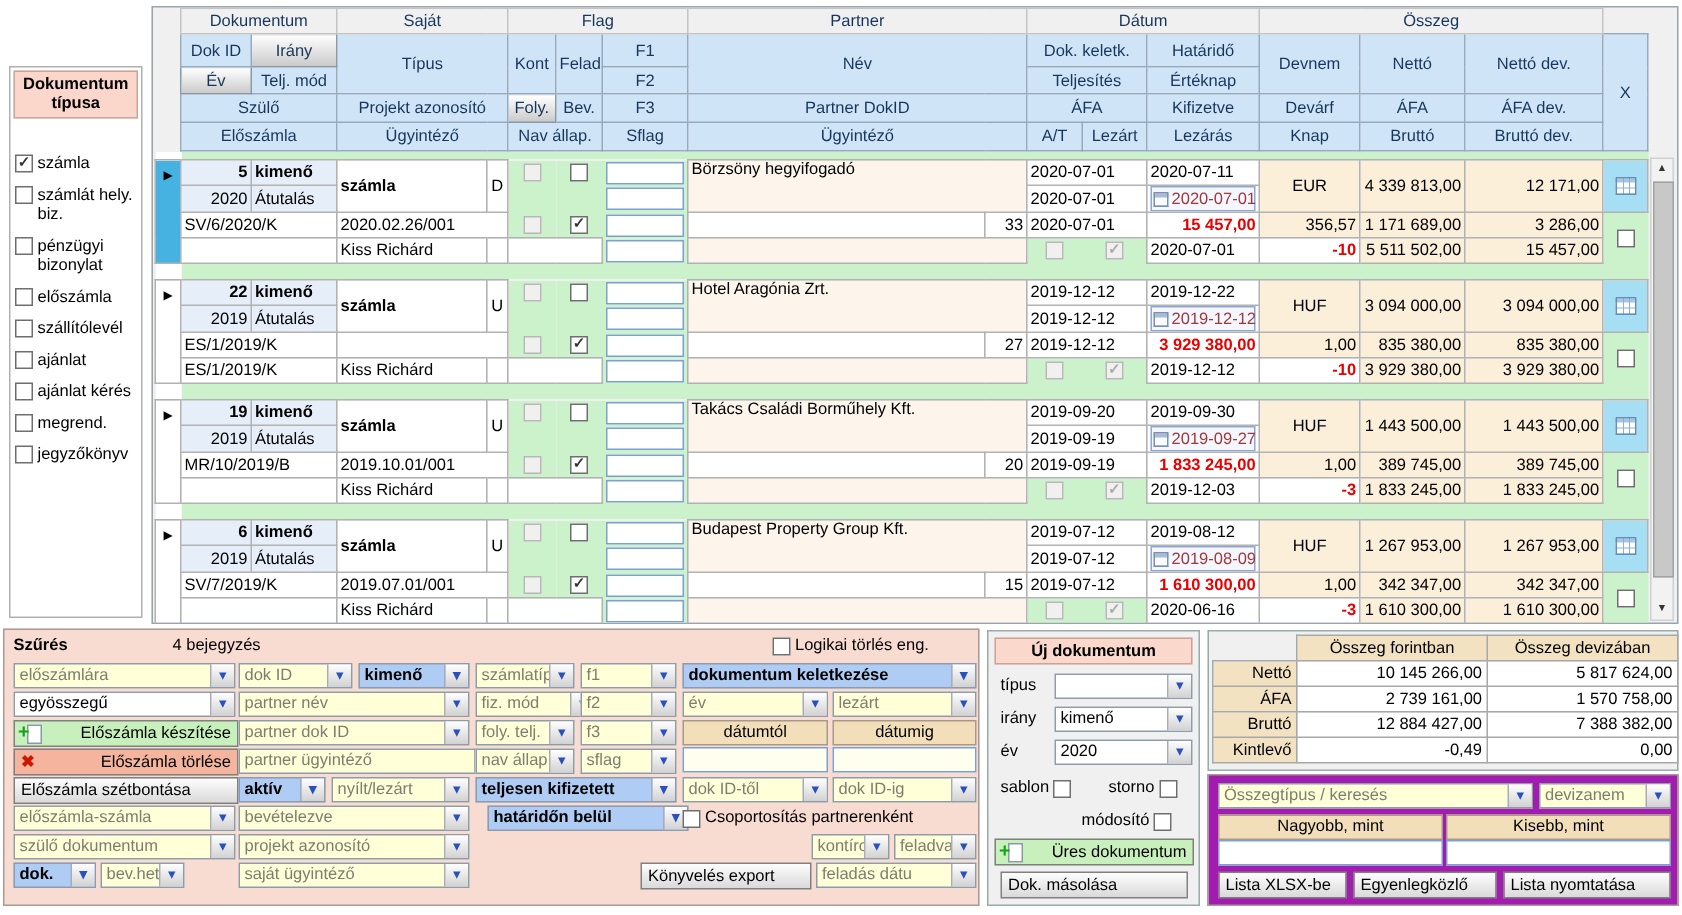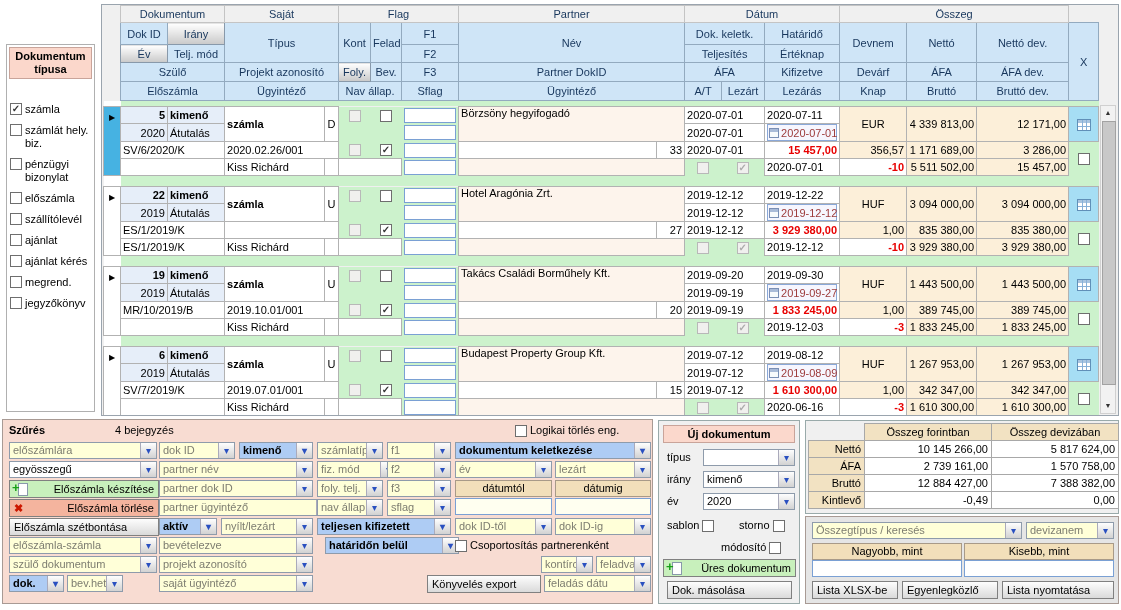--- a/index.html
+++ b/index.html
@@ -86,21 +86,21 @@
   .lbl{position:absolute;line-height:17px;}
 
   .totals{position:absolute;left:805px;top:420px;width:314px;height:94px;background:#f0f0f0;border:1px solid #9aa;box-sizing:border-box;}
   table.tt{border-collapse:collapse;table-layout:fixed;width:310px;margin:2px;}
   .tt td{height:17px;padding:0 3px;overflow:hidden;white-space:nowrap;box-sizing:border-box;}
   .t-c{background:#f0f0f0;border:none;}
   .t-h{background:#f2e2c2;border:1px solid #a8a8a8;text-align:center;}
   .t-l{background:#f2e2c2;border:1px solid #a8a8a8;text-align:right;}
   .t-v{background:#fff;border:1px solid #a8a8a8;text-align:right;}
 
-  .search{position:absolute;left:805px;top:516px;width:314px;height:88px;background:#e5e5e5;border:1px solid #a89a94;box-sizing:border-box;}
+  .search{position:absolute;left:805px;top:516px;width:314px;height:88px;background:#a21caf;border:1px solid #a89a94;box-sizing:border-box;}
 </style>
 </head>
 <body>
 
 <div class="app">
 
   <div class="doctypes">
     <div class="dt-title">Dokumentum típusa</div>
     <div class="dt-items">
       <label class="dt-item">

